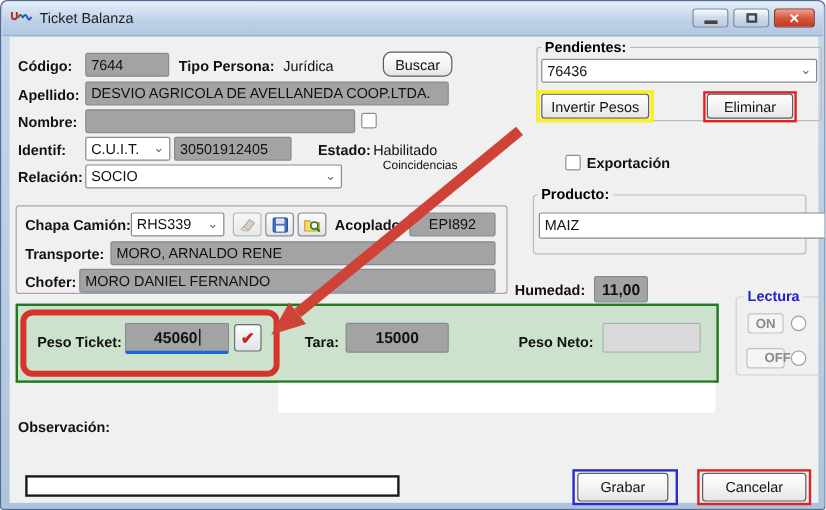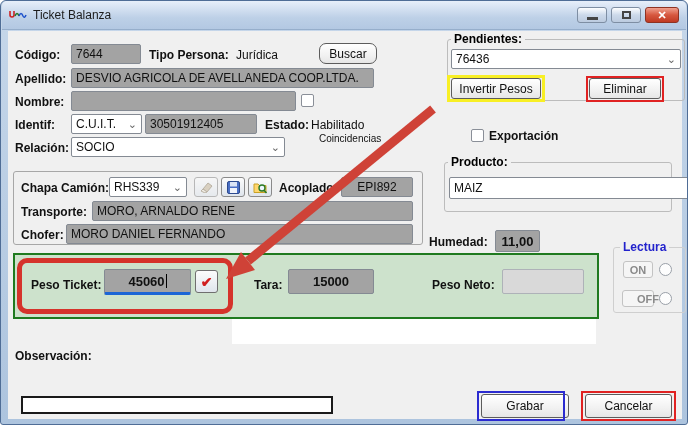--- a/index.html
+++ b/index.html
@@ -120,21 +120,21 @@
     <span class="lbl" style="left:7px; top:64px;">Nombre:</span>
     <div class="inp" style="left:63px; top:60px; width:225px; height:20px;"></div>
     <div class="cb" style="left:293px; top:63px;"></div>
     <span class="val small" style="left:311px; top:66px;">Coincidencias</span>
 
     <span class="lbl" style="left:7px; top:87px;">Identif:</span>
     <div class="sel" style="left:63px; top:83px; width:71px; height:20px;">
       <span>C.U.I.T.</span>
       <span class="chev">⌄</span>
     </div>
-    <div class="inp" style="left:137px; top:83px; width:112px; height:20px;">30501912405</div>
+    <div class="inp" style="left:137px; top:83px; width:98px; height:20px;">30501912405</div>
     <span class="lbl" style="left:257px; top:87px;">Estado:</span>
     <span class="val" style="left:303px; top:87px;">Habilitado</span>
 
     <span class="lbl" style="left:7px; top:110px;">Relación:</span>
     <div class="sel" style="left:63px; top:106px; width:214px; height:20px;">
       <span>SOCIO</span>
       <span class="chev">⌄</span>
     </div>
 
     <div class="groupbox" style="left:439px; top:8px; width:238px; height:62px;"></div>
@@ -216,21 +216,21 @@
     <div class="radio" style="left:651px; top:232px;"></div>
     <div class="chip" style="left:614px; top:259px; width:32px; height:17px;padding-left:20px;">OFF</div>
     <div class="radio" style="left:651px; top:261px;"></div>
 
     <div class="blank-strip" style="left:224px; top:288px; width:364px; height:25px;"></div>
 
     <span class="lbl" style="left:7px; top:318px;">Observación:</span>
 
     <div class="progress" style="left:13px; top:365px; width:312px; height:18px;"></div>
     <div class="annot" style="left:469px; top:360px; width:88px; height:30px; border:2px solid #2b2bd0; z-index:40;"></div>
-    <div class="btn square" style="left:473px; top:363px; width:88px; height:24px;">Grabar</div>
+    <div class="btn square" style="left:473px; top:363px; width:76px; height:24px;">Grabar</div>
     <div class="annot" style="left:573px; top:360px; width:95px; height:30px; border:2px solid #e02222; z-index:40;"></div>
     <div class="btn square" style="left:577px; top:363px; width:87px; height:24px;">Cancelar</div>
 
     <svg class="arrow-svg" width="674" height="388">
       <line x1="425" y1="78" x2="240" y2="230" stroke="#cf4237" stroke-width="9"></line>
       <polygon points="218,248 247,239 233,221" fill="#cf4237"></polygon>
     </svg>
 
   </div>
 </div>

